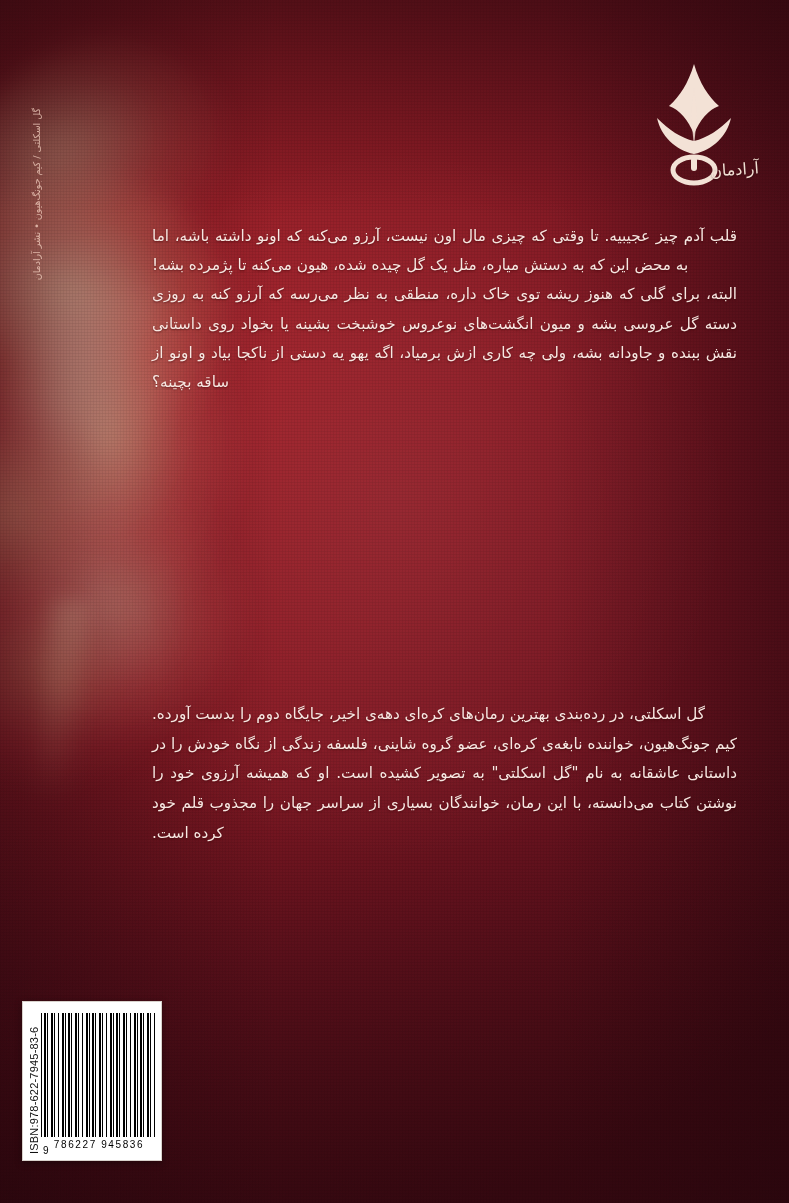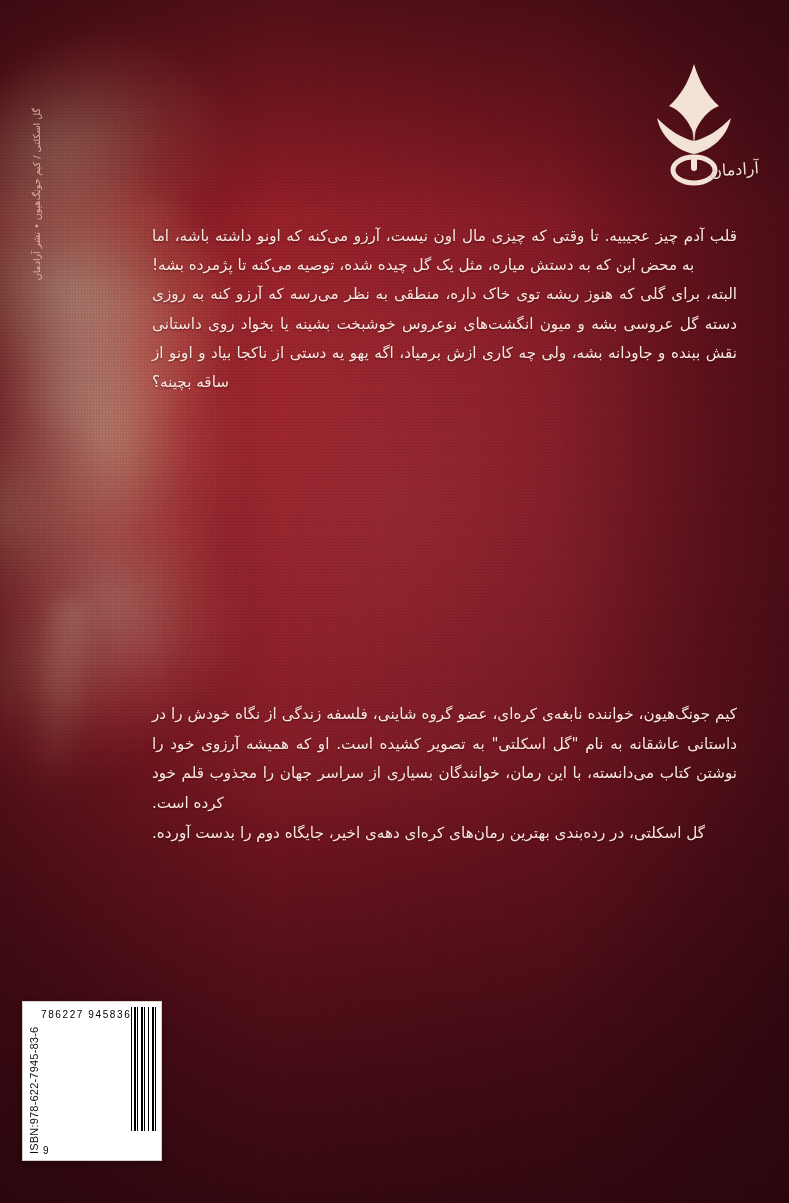--- a/index.html
+++ b/index.html
@@ -171,21 +171,21 @@
     color: #111;
     letter-spacing: 0.2px;
     padding: 2px 1px;
     white-space: nowrap;
     direction: ltr;
   }
   .barcode-area {
     flex: 1;
     position: relative;
     display: flex;
-    flex-direction: row;
+    flex-direction: column;
     justify-content: center;
   }
   .bar-strip {
     height: 124px;
     width: 100%;
     background-image: repeating-linear-gradient(
       90deg,
       #000 0px, #000 1px, #fff 1px, #fff 3px,
       #000 3px, #000 5px, #fff 5px, #fff 6px,
       #000 6px, #000 7px, #fff 7px, #fff 10px,
@@ -243,27 +243,27 @@
         <path d="M55 30 L58 58 L55 88 L52 58 Z" opacity="0.85"></path>
         <path d="M18 60 C30 72 42 80 55 83 C68 80 80 72 92 60 C88 78 74 92 55 96 C36 92 22 78 18 60 Z"></path>
         <ellipse cx="55" cy="112" rx="21" ry="13" fill="none" stroke="#f3e2d6" stroke-width="5"></ellipse>
         <rect x="52" y="99" width="6" height="14" rx="3"></rect>
       </g>
     </svg>
   </div>
   <div class="logo-name">آرادمان</div>
 
   <div class="blurb">
-    <p>قلب آدم چیز عجیبیه. تا وقتی که چیزی مال اون نیست، آرزو می‌کنه که اونو داشته باشه، اما به محض این که به دستش میاره، مثل یک گل چیده شده، توصیه می‌کنه تا پژمرده بشه!</p>
+    <p>قلب آدم چیز عجیبیه. تا وقتی که چیزی مال اون نیست، آرزو می‌کنه که اونو داشته باشه، اما به محض این که به دستش میاره، مثل یک گل چیده شده، هیون می‌کنه تا پژمرده بشه!</p>
     <p>البته، برای گلی که هنوز ریشه توی خاک داره، منطقی به نظر می‌رسه که آرزو کنه به روزی دسته گل عروسی بشه و میون انگشت‌های نوعروس خوشبخت بشینه یا بخواد روی داستانی نقش ببنده و جاودانه بشه، ولی چه کاری ازش برمیاد، اگه یهو یه دستی از ناکجا بیاد و اونو از ساقه بچینه؟</p>
   </div>
 
   <div class="author-note">
+    <p>گل اسکلتی، در رده‌بندی بهترین رمان‌های کره‌ای دهه‌ی اخیر، جایگاه دوم را بدست آورده.</p>
     <p>کیم جونگ‌هیون، خواننده نابغه‌ی کره‌ای، عضو گروه شاینی، فلسفه زندگی از نگاه خودش را در داستانی عاشقانه به نام "گل اسکلتی" به تصویر کشیده است. او که همیشه آرزوی خود را نوشتن کتاب می‌دانسته، با این رمان، خوانندگان بسیاری از سراسر جهان را مجذوب قلم خود کرده است.</p>
-    <p>گل اسکلتی، در رده‌بندی بهترین رمان‌های کره‌ای دهه‌ی اخیر، جایگاه دوم را بدست آورده.</p>
   </div>
 
   <div class="barcode-box">
     <div class="isbn-vertical">ISBN:978-622-7945-83-6</div>
     <div class="barcode-area">
       <div class="bar-strip"></div>
       <div class="barcode-digits">786227 945836</div>
       <div class="barcode-lead">9</div>
     </div>
   </div>

